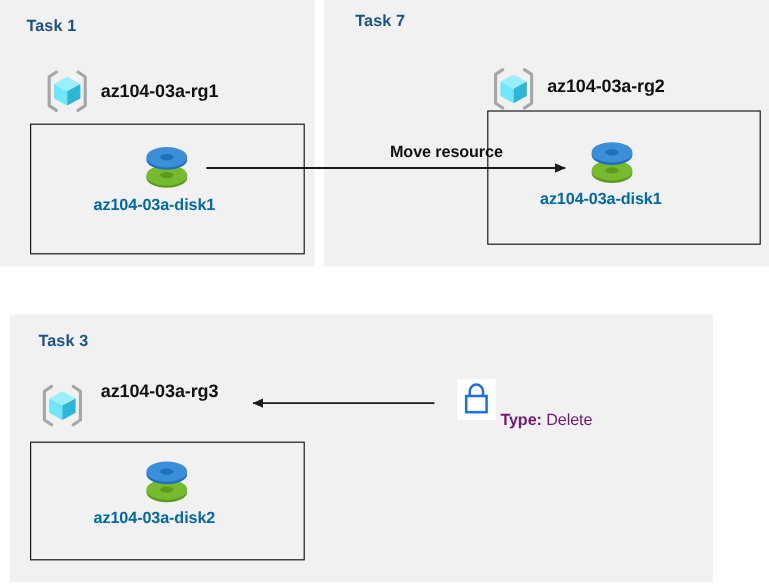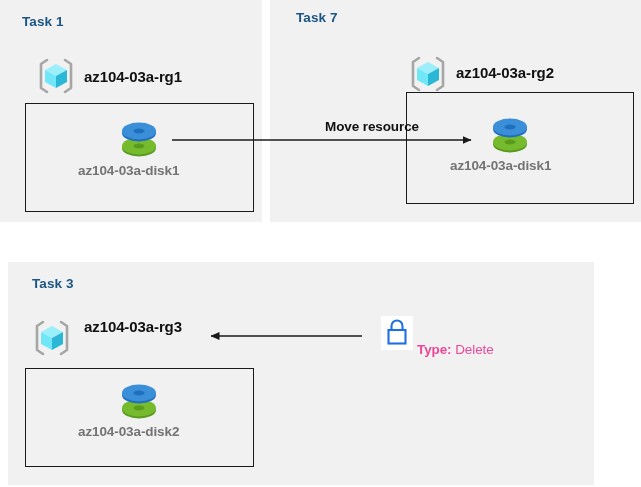--- a/index.html
+++ b/index.html
@@ -85,21 +85,21 @@
   .disk-icon svg { display: block; width: 46px; height: 44px; }
 
   #disk1-icon { left: 116px; top: 116px; }
   #disk2-icon { left: 487px; top: 112px; }
   #disk3-icon { left: 116px; top: 378px; }
 
   .disk-label {
     position: absolute;
     font-size: 13.5px;
     font-weight: bold;
-    color: #737373;
+    color: #0369a1;
     white-space: nowrap;
     letter-spacing: -0.1px;
     text-align: center;
   }
   #disk1-label { left: 78px;  top: 163px; }
   #disk2-label { left: 450px; top: 158px; }
   #disk3-label { left: 78px;  top: 424px; }
 
   
   #lock-icon {
@@ -120,21 +120,21 @@
     font-weight: bold;
     color: #111111;
     white-space: nowrap;
     letter-spacing: -0.1px;
   }
   #lock-type {
     position: absolute;
     left: 417px;
     top: 342px;
     font-size: 13.5px;
-    color: #ec4899;
+    color: #701a75;
     white-space: nowrap;
     letter-spacing: -0.1px;
   }
   #lock-type b { font-weight: bold; }
 
   
   .arrow-svg {
     position: absolute;
     overflow: visible;
   }

